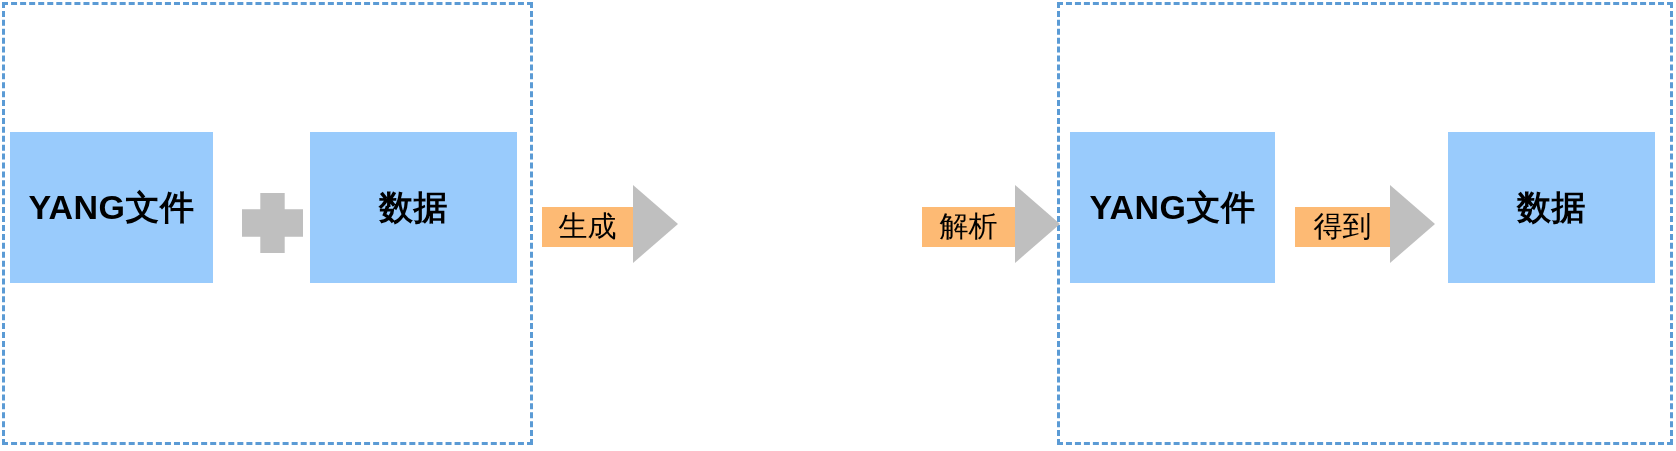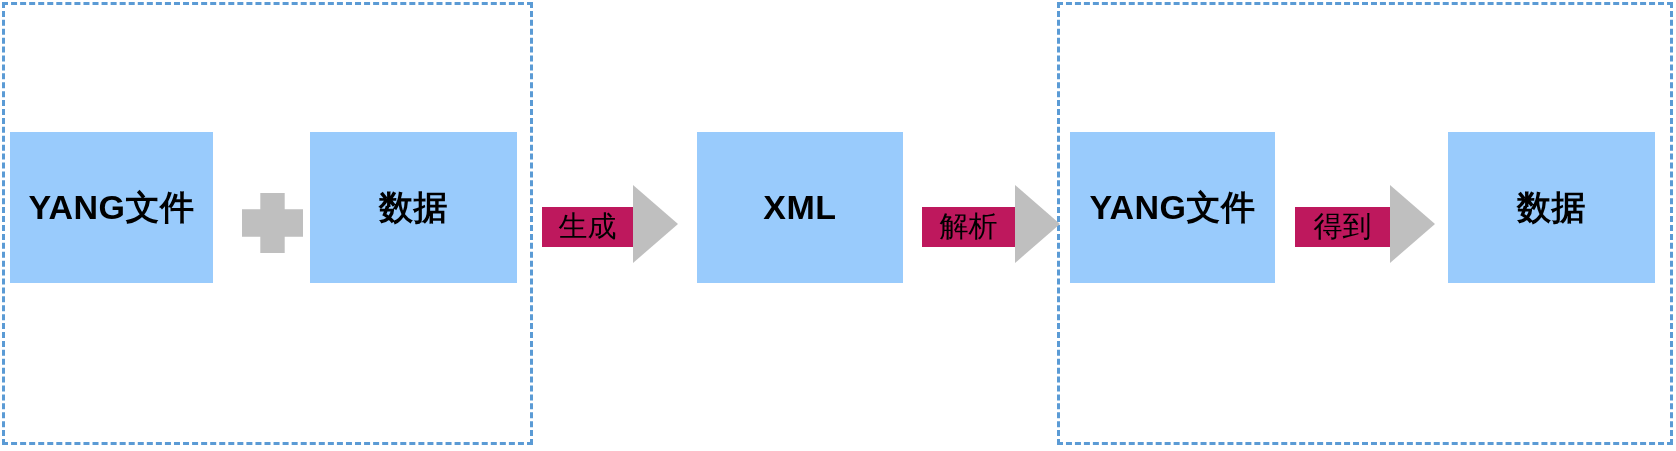--- a/index.html
+++ b/index.html
@@ -57,21 +57,21 @@
   .arrow {
     position: absolute;
     top: 185px;
     height: 78px;
   }
   .arrow-tail {
     position: absolute;
     left: 0;
     top: 22px;
     height: 40px;
-    background: #be185d;
+    background: #fdba74;
     display: flex;
     align-items: center;
     justify-content: center;
   }
   .arrow-label {
     font-size: 29px;
     font-weight: normal;
     color: #000000;
     white-space: nowrap;
   }
@@ -115,23 +115,20 @@
     <span>数据</span>
   </div>
 
   <div class="arrow arrow-generate">
     <div class="arrow-tail">
       <span class="arrow-label">生成</span>
     </div>
     <div class="arrow-head"></div>
   </div>
 
-  <div class="node node-xml">
-    <span>XML</span>
-  </div>
 
   <div class="arrow arrow-parse">
     <div class="arrow-tail">
       <span class="arrow-label">解析</span>
     </div>
     <div class="arrow-head"></div>
   </div>
 
   <div class="node node-yang2">
     <span>YANG文件</span>

